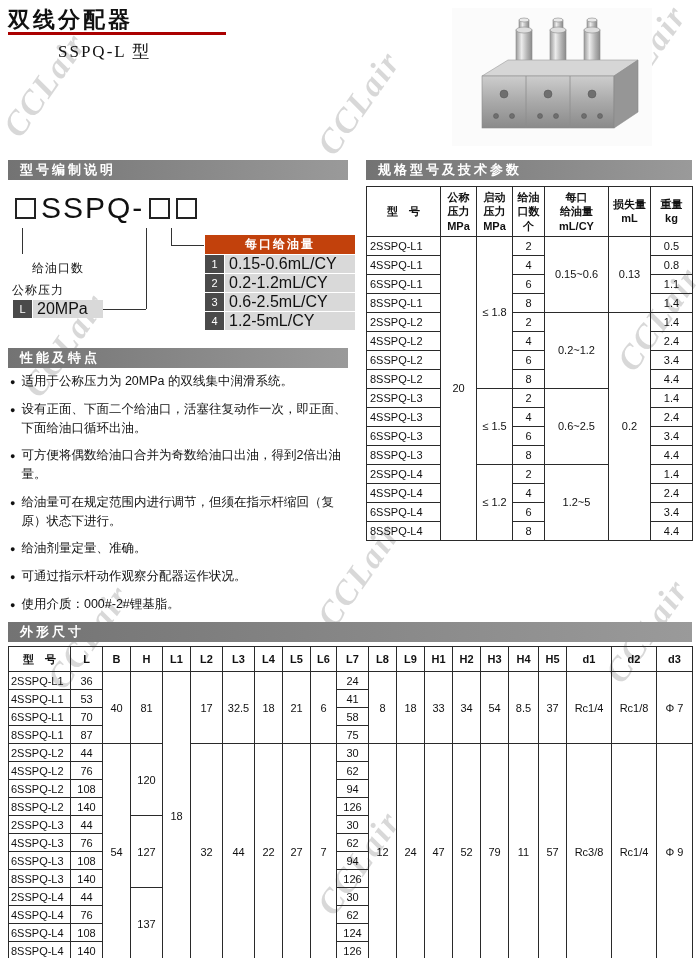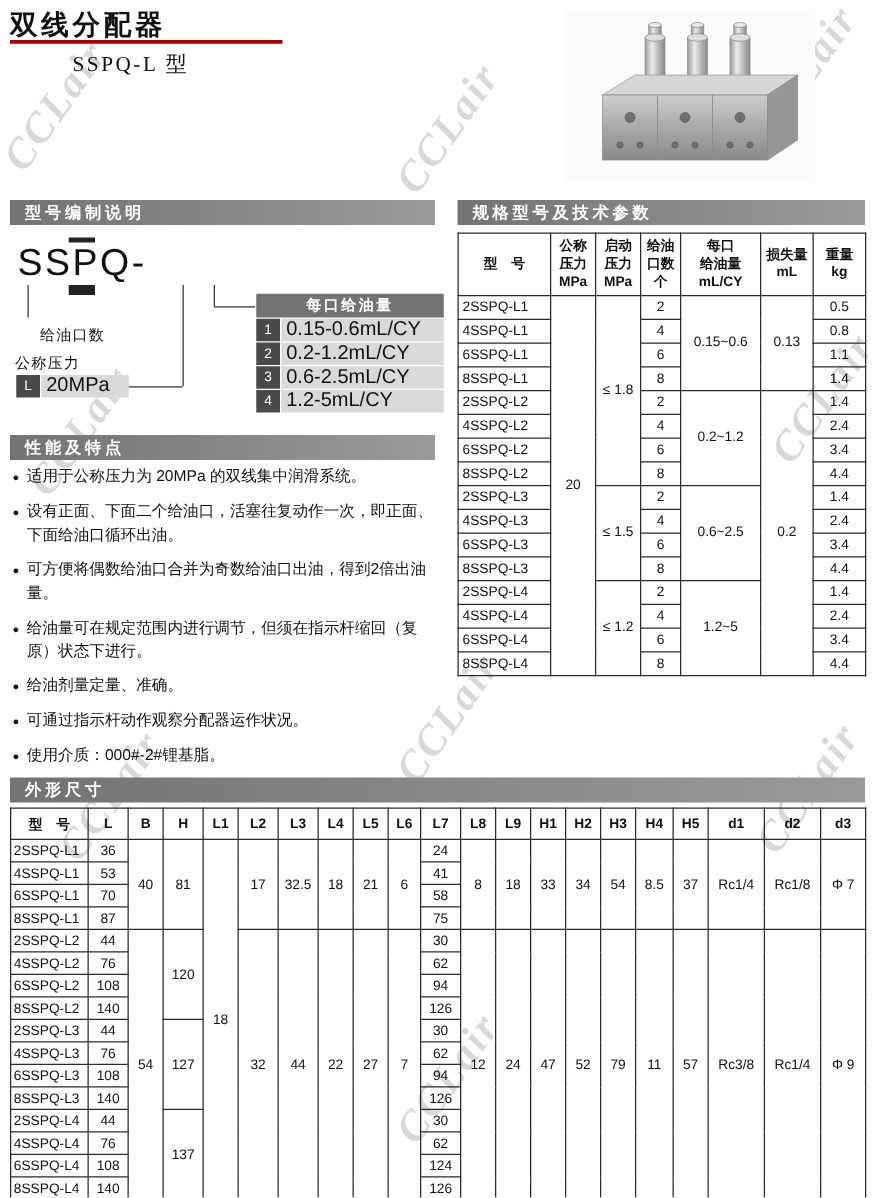--- a/index.html
+++ b/index.html
@@ -24,32 +24,32 @@
   .secbar{position:absolute;height:20px;background:linear-gradient(90deg,#737373,#9a9a9a);
           color:#fff;font-size:13px;font-weight:bold;line-height:20px;padding-left:12px;
           letter-spacing:3px;box-sizing:border-box;}
   .bar-model{left:8px;top:160px;width:340px;}
   .bar-spec{left:366px;top:160px;width:326px;}
   .bar-feat{left:8px;top:348px;width:340px;}
   .bar-dim{left:8px;top:622px;width:684px;}
 
   
   .mcdiag{position:absolute;left:8px;top:188px;width:348px;height:155px;}
-  .mrow{position:absolute;left:4px;top:2px;display:flex;align-items:center;height:36px;flex-direction:column;}
+  .mrow{position:absolute;left:4px;top:2px;display:flex;align-items:center;height:36px;}
   .mbox{display:inline-block;width:17px;height:17px;border:2px solid #222;margin:0 3px;}
   .mtext{font-size:30px;letter-spacing:2px;color:#111;margin:0 2px;}
   .vline{position:absolute;border-left:1px solid #333;}
   .hline{position:absolute;border-top:1px solid #333;}
   .dlabel{position:absolute;font-size:12px;letter-spacing:1px;}
   .minitable{position:absolute;border-collapse:separate;border-spacing:1px;}
   .pnum{width:17px;background:#4a4a4a;color:#fff;text-align:center;font-size:11px;height:16px;}
   .pval{background:#d9d9d9;color:#111;font-size:16px;padding:0 0 0 4px;height:16px;}
   .pval-wide{width:126px;}
   .pval-press{width:66px;}
-  .ptable th{background:#737373;color:#fff;font-size:12px;font-weight:bold;height:17px;letter-spacing:2px;}
+  .ptable th{background:#c2410c;color:#fff;font-size:12px;font-weight:bold;height:17px;letter-spacing:2px;}
 
   
   .feat{position:absolute;left:8px;top:372px;width:348px;margin:0;padding:0;list-style:none;}
   .feat li{display:flex;margin-bottom:9px;font-size:12.5px;line-height:1.5;}
   .blt{font-size:9px;margin:4px 6px 0 2px;flex:none;}
 
   
   table.dtab{border-collapse:collapse;table-layout:fixed;background:transparent;}
   .dtab th,.dtab td{border:1px solid #2a2a2a;text-align:center;vertical-align:middle;
                     padding:0;overflow:hidden;}

